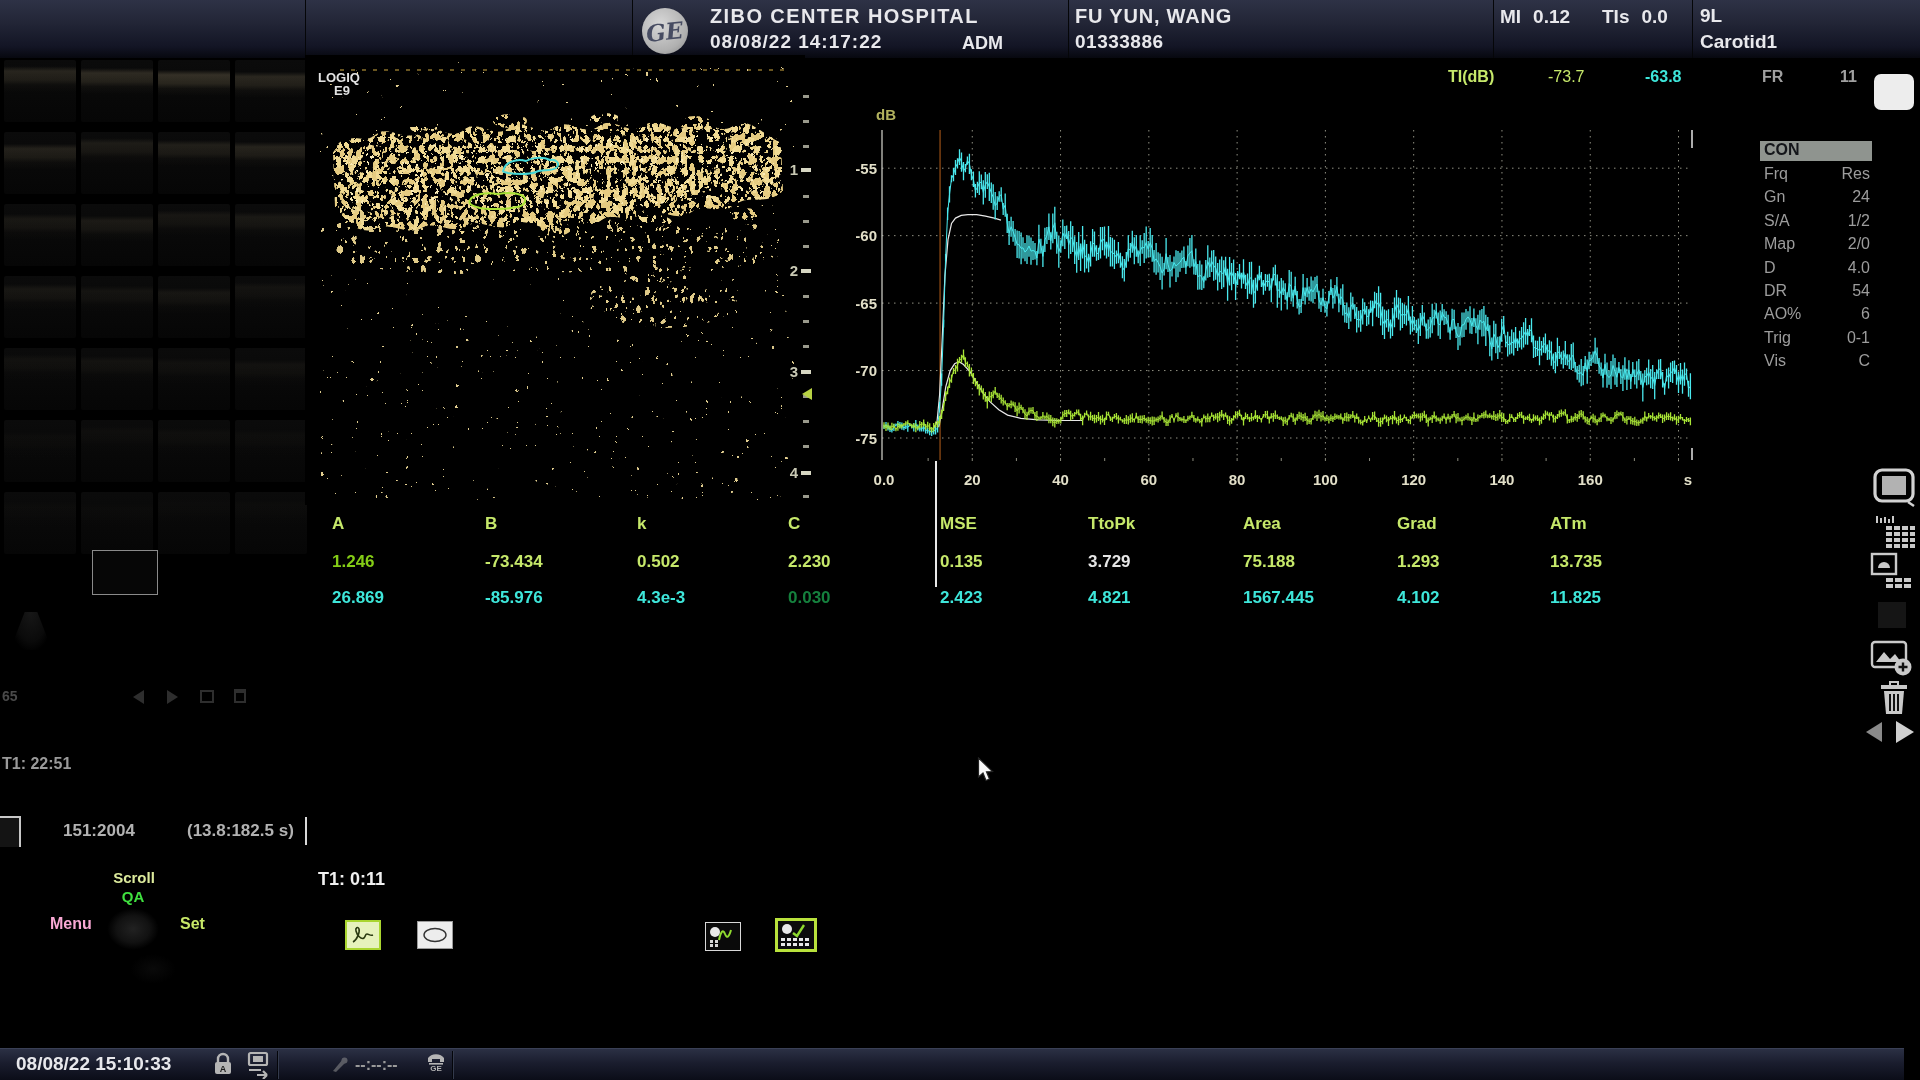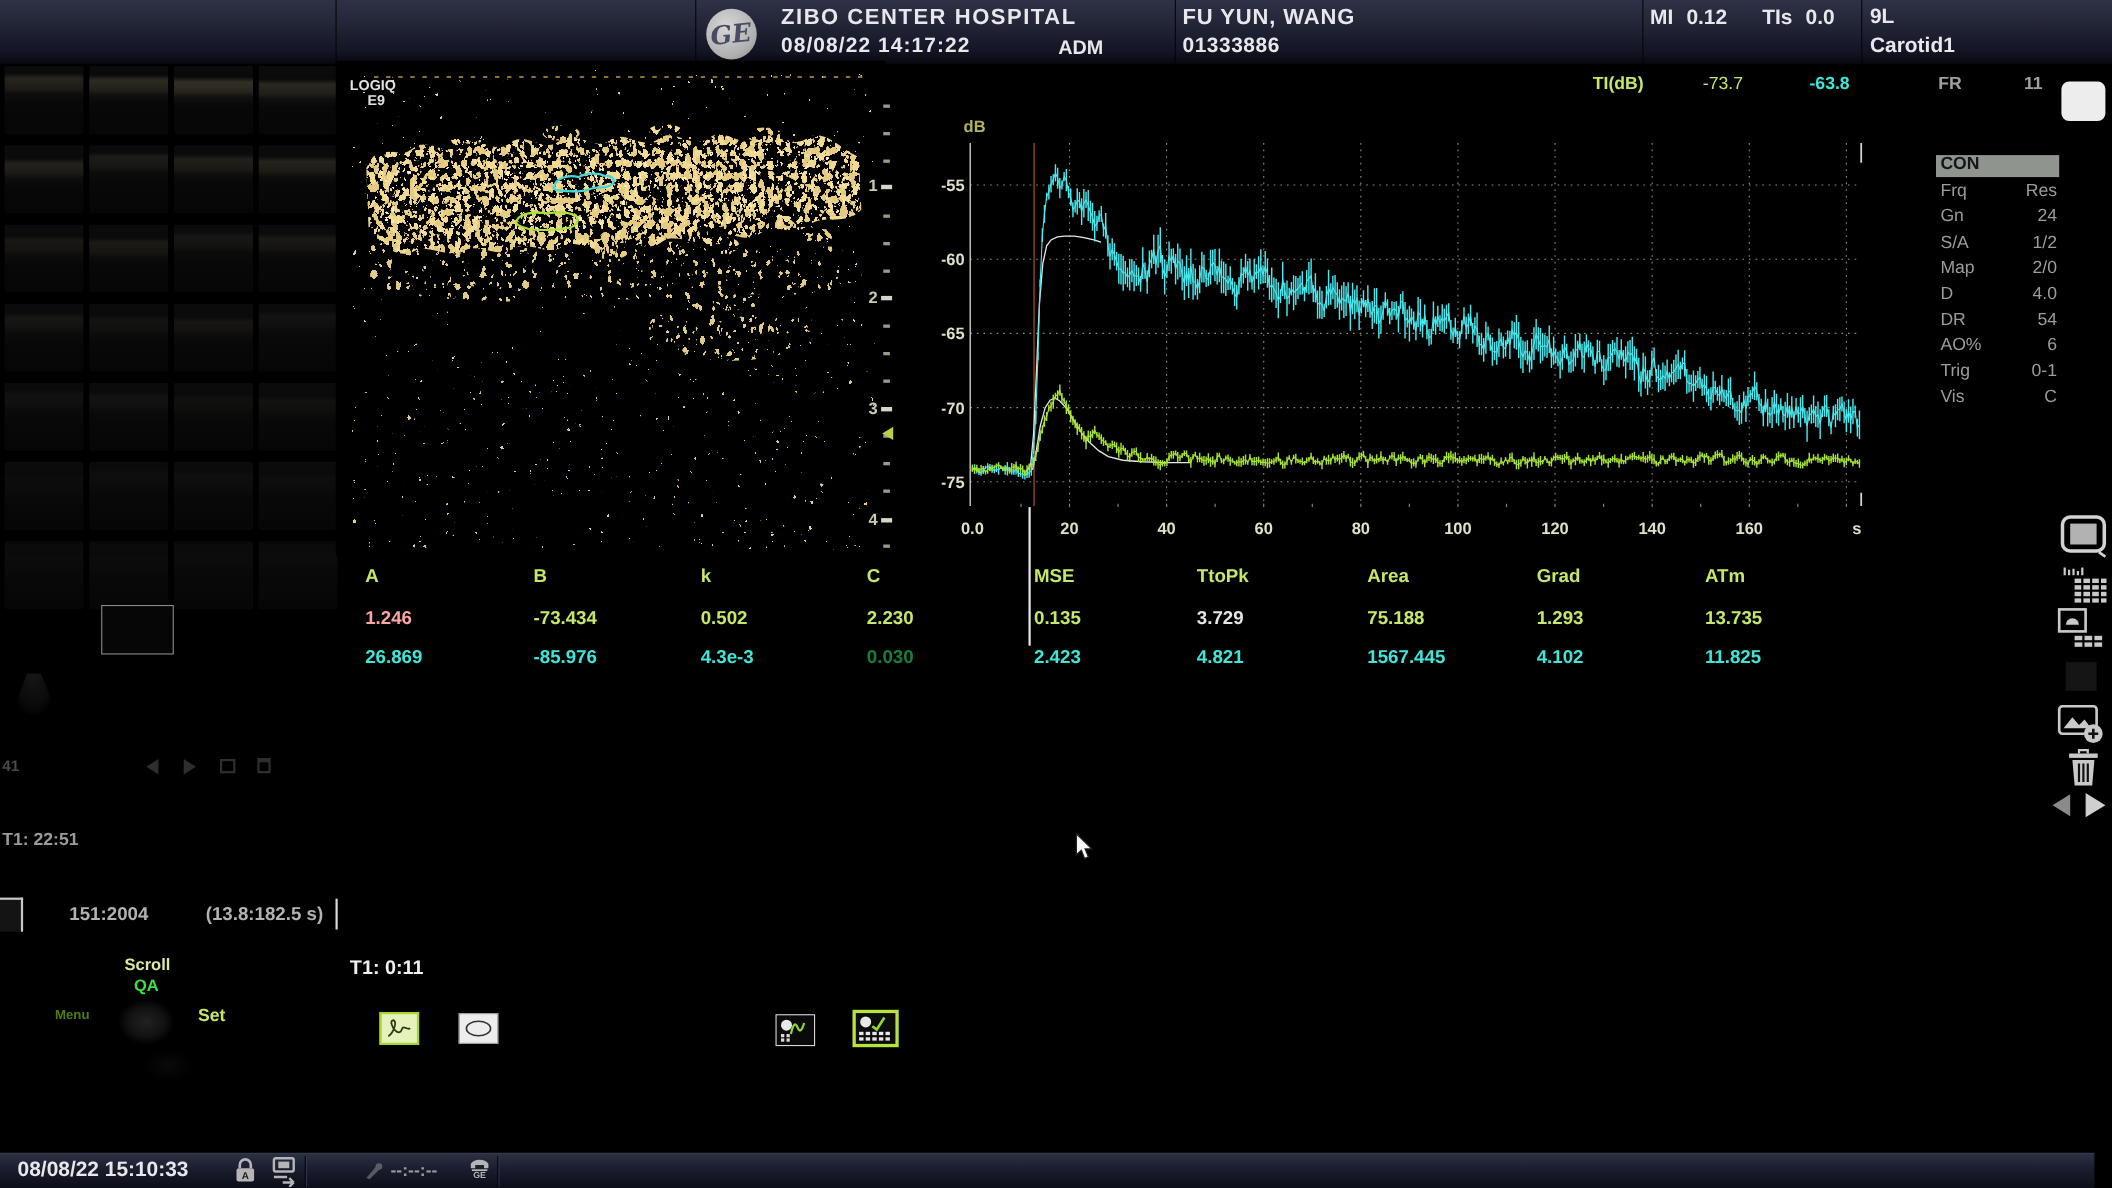--- a/index.html
+++ b/index.html
@@ -280,58 +280,58 @@
 <div id="fit-table">
     <div class="ft-cell yg" style="left:0px;top:0">A</div>
     <div class="ft-cell yg" style="left:153px;top:0">B</div>
     <div class="ft-cell yg" style="left:305px;top:0">k</div>
     <div class="ft-cell yg" style="left:456px;top:0">C</div>
     <div class="ft-cell yg" style="left:608px;top:0">MSE</div>
     <div class="ft-cell yg" style="left:756px;top:0">TtoPk</div>
     <div class="ft-cell yg" style="left:911px;top:0">Area</div>
     <div class="ft-cell yg" style="left:1065px;top:0">Grad</div>
     <div class="ft-cell yg" style="left:1218px;top:0">ATm</div>
-    <div class="ft-cell" style="left:0px;top:38px;color:#fca5a5">1.246</div>
+    <div class="ft-cell" style="left:0px;top:38px;color:#84cc16">1.246</div>
     <div class="ft-cell" style="left:153px;top:38px;color:#c6e86a">-73.434</div>
     <div class="ft-cell" style="left:305px;top:38px;color:#c6e86a">0.502</div>
     <div class="ft-cell" style="left:456px;top:38px;color:#c6e86a">2.230</div>
     <div class="ft-cell" style="left:608px;top:38px;color:#c6e86a">0.135</div>
     <div class="ft-cell" style="left:756px;top:38px;color:#e5e5e5">3.729</div>
     <div class="ft-cell" style="left:911px;top:38px;color:#c6e86a">75.188</div>
     <div class="ft-cell" style="left:1065px;top:38px;color:#c6e86a">1.293</div>
     <div class="ft-cell" style="left:1218px;top:38px;color:#c6e86a">13.735</div>
     <div class="ft-cell" style="left:0px;top:74px;color:#3ee6da">26.869</div>
     <div class="ft-cell" style="left:153px;top:74px;color:#3ee6da">-85.976</div>
     <div class="ft-cell" style="left:305px;top:74px;color:#3ee6da">4.3e-3</div>
     <div class="ft-cell" style="left:456px;top:74px;color:#15803d">0.030</div>
     <div class="ft-cell" style="left:608px;top:74px;color:#3ee6da">2.423</div>
     <div class="ft-cell" style="left:756px;top:74px;color:#3ee6da">4.821</div>
     <div class="ft-cell" style="left:911px;top:74px;color:#3ee6da">1567.445</div>
     <div class="ft-cell" style="left:1065px;top:74px;color:#3ee6da">4.102</div>
     <div class="ft-cell" style="left:1218px;top:74px;color:#3ee6da">11.825</div>
   </div>
 
-<div class="abs" style="left:2px;top:688px;color:#4a4a4a;font-size:14px;font-weight:bold">41</div>
+<div class="abs" style="left:2px;top:688px;color:#4a4a4a;font-size:14px;font-weight:bold">65</div>
 <div class="abs" style="left:133px;top:690px;width:0;height:0;border-top:7px solid transparent;border-bottom:7px solid transparent;border-right:11px solid #2e2e2e"></div>
 <div class="abs" style="left:167px;top:690px;width:0;height:0;border-top:7px solid transparent;border-bottom:7px solid transparent;border-left:11px solid #2e2e2e"></div>
 <div class="abs" style="left:200px;top:690px;width:14px;height:13px;border:2px solid #2e2e2e"></div>
 <div class="abs" style="left:234px;top:689px;width:12px;height:14px;border:2px solid #2e2e2e;border-top:4px solid #2e2e2e"></div>
 
 <div class="abs" style="left:2px;top:755px;color:#9a9a9a;font-size:16px;font-weight:bold">T1: 22:51</div>
 
 <div class="abs" style="left:0;top:816px;width:21px;height:31px;border-top:2px solid #c8c8c8;border-right:2px solid #c8c8c8;background:#141414"></div>
 <div class="abs" style="left:63px;top:821px;color:#b2b2b2;font-size:17px;font-weight:bold">151:2004</div>
 <div class="abs" style="left:187px;top:821px;color:#b2b2b2;font-size:17px;font-weight:bold">(13.8:182.5 s)</div>
 <div class="abs" style="left:305px;top:817px;width:2px;height:28px;background:#d8d8d8"></div>
 
 <div class="abs" style="left:107px;top:908px;width:52px;height:42px;opacity:.8;background:radial-gradient(ellipse,#2a2a2a 0%,#161616 45%,transparent 70%)"></div>
 <div class="abs" style="left:130px;top:954px;width:46px;height:30px;opacity:.22;background:radial-gradient(ellipse,#2c2c2c 0%,transparent 70%)"></div>
 <div class="abs" style="left:134px;top:869px;transform:translateX(-50%);color:#dcea9c;font-size:15px;font-weight:bold">Scroll</div>
 <div class="abs" style="left:133px;top:888px;transform:translateX(-50%);color:#3fe03f;font-size:15px;font-weight:bold">QA</div>
-<div class="abs" style="left:50px;top:915px;color:#4d7c0f;font-size:12px;font-weight:bold">Menu</div>
+<div class="abs" style="left:50px;top:915px;color:#f9a8d4;font-size:16px;font-weight:bold">Menu</div>
 <div class="abs" style="left:180px;top:915px;color:#c8e868;font-size:16px;font-weight:bold">Set</div>
 
 <div class="abs" style="left:318px;top:869px;color:#f0f0f0;font-size:18px;font-weight:bold">T1: 0:11</div>
 
 <div class="abs" style="left:345px;top:920px;width:36px;height:30px;background:#e6f2bc;border:2px solid #a9d52f">
   <svg width="32" height="26" viewBox="0 0 32 26">
       <path d="M6,20 C10,18 13,10 12,7 C11,4 8,6 9,9 C10,13 14,18 17,16 C19,14 18,12 20,12 C22,12 23,14 26,13" fill="none" stroke="#2a3a10" stroke-width="1.6"></path>
     </svg>
 </div>
 <div class="abs" style="left:417px;top:921px;width:36px;height:28px;background:#ededed;border:1px solid #9a9a9a">

